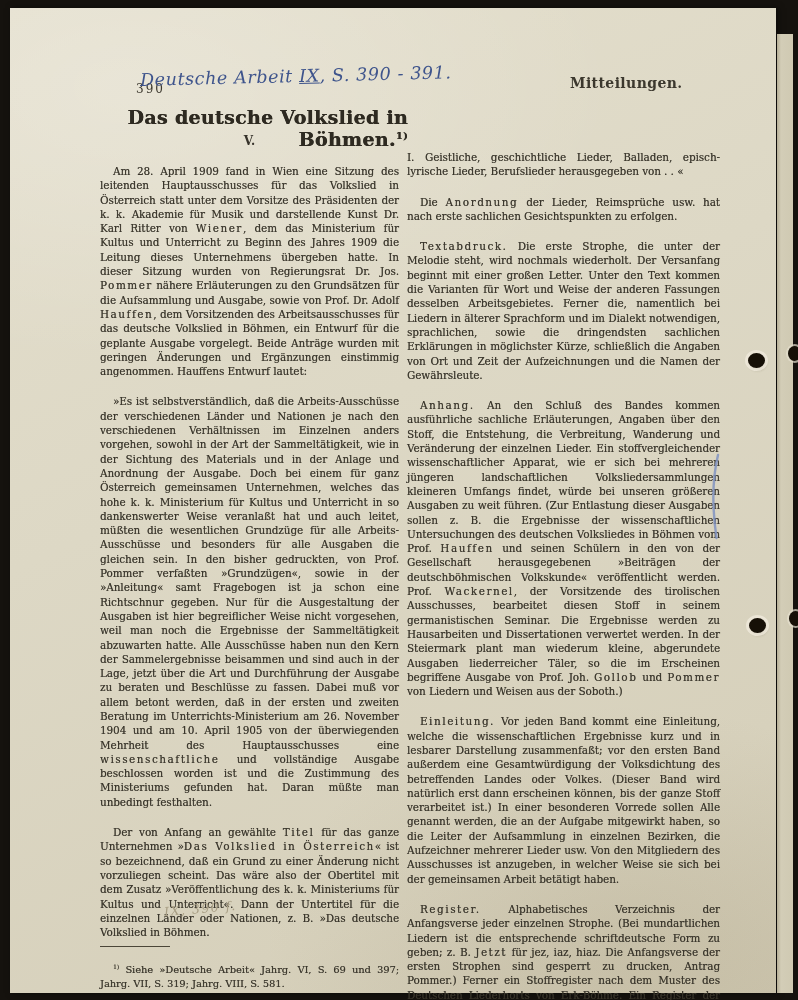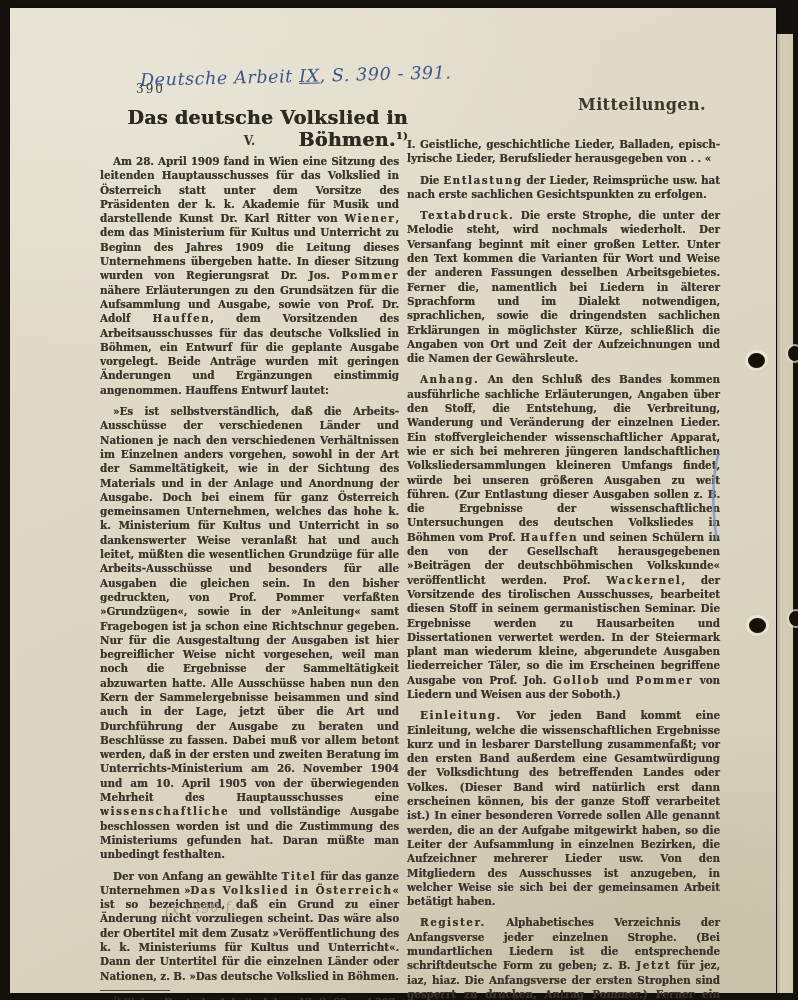--- a/index.html
+++ b/index.html
@@ -19,22 +19,22 @@
   }
   .sliver {
     position:absolute; left:777px; top:34px; width:16px; height:959px;
     background: linear-gradient(90deg, #b5ae96 0%, #d3cdb7 25%, #cfc9b2 100%);
   }
   .pageno {
     position:absolute; left:96px; top:74px;
     font-size:12px; letter-spacing:2px; color:#3c382e;margin-left:30px;
   }
   .running {
-    position:absolute; left:560px; top:87px; width:144px; text-align:center;
-    font-size:16px; font-weight:bold; color:#3c382e; letter-spacing:0.4px;
+    position:absolute; left:560px; top:67px; width:144px; text-align:left;
+    font-size:14px; font-weight:bold; color:#3c382e; letter-spacing:0.4px;
   }
   .handwriting {
     position:absolute; left:130px; top:58px; width:320px;
     font-size:17.5px; font-style:italic; color:#3e548c;
     transform:rotate(-1.4deg); letter-spacing:0.6px; white-space:nowrap;
   }
   .handwriting .ul { text-decoration:underline; }
   .title {
     position:absolute; left:88px; top:98px; width:310px; text-align:right;
     font-size:19px; font-weight:bold; color:#2e2a21; letter-spacing:0.3px;
@@ -46,22 +46,22 @@
     display:flex; gap:8px;
   }
   .col { color:#39352b; }
   .col-left  { width:299px; }
   .col-right { width:313px; }
   .sechead {
     text-align:center; font-weight:bold; font-size:12px;
     margin:0 0 6px 0; color:#36322a;
   }
   .col p {
-    margin:3px 0 7px 0; font-size:10.3px; line-height:14.3px;
-    text-align:justify; text-shadow:0.25px 0 0 rgba(57,53,43,0.65);font-weight:bold;
+    margin:16px 0 7px 0; font-size:10.3px; line-height:14.3px;
+    text-align:justify; text-shadow:0.25px 0 0 rgba(57,53,43,0.65);
   }
   .col p.ind { text-indent:13px; }
   .sp { letter-spacing:1.6px; }
   sup { font-size:0.62em; line-height:0; }
   .fnrule {
     width:70px; border-top:1px solid #4b4638; margin:6px 0 4px 0; height:0;
   }
   .footnote {
     font-size:9.8px !important; line-height:13.4px !important; text-indent:13px;
   }
@@ -101,21 +101,21 @@
       <div class="sechead">V.</div>
       <p class="ind"><span>Am 28. April 1909 fand in Wien eine Sitzung des leitenden Hauptausschusses für das Volkslied in Österreich statt unter dem Vorsitze des Präsidenten der k. k. Akademie für Musik und darstellende Kunst Dr. Karl Ritter von </span><span class="sp">Wiener</span><span>, dem das Ministerium für Kultus und Unterricht zu Beginn des Jahres 1909 die Leitung dieses Unternehmens übergeben hatte. In dieser Sitzung wurden von Regierungsrat Dr. Jos. </span><span class="sp">Pommer</span><span> nähere Erläuterungen zu den Grundsätzen für die Aufsammlung und Ausgabe, sowie von Prof. Dr. Adolf </span><span class="sp">Hauffen</span><span>, dem Vorsitzenden des Arbeitsausschusses für das deutsche Volkslied in Böhmen, ein Entwurf für die geplante Ausgabe vorgelegt. Beide Anträge wurden mit geringen Änderungen und Ergänzungen einstimmig angenommen. Hauffens Entwurf lautet:</span></p>
       <p class="ind"><span>»Es ist selbstverständlich, daß die Arbeits-Ausschüsse der verschiedenen Länder und Nationen je nach den verschiedenen Verhältnissen im Einzelnen anders vorgehen, sowohl in der Art der Sammeltätigkeit, wie in der Sichtung des Materials und in der Anlage und Anordnung der Ausgabe. Doch bei einem für ganz Österreich gemeinsamen Unternehmen, welches das hohe k. k. Ministerium für Kultus und Unterricht in so dankenswerter Weise veranlaßt hat und auch leitet, müßten die wesentlichen Grundzüge für alle Arbeits-Ausschüsse und besonders für alle Ausgaben die gleichen sein. In den bisher gedruckten, von Prof. Pommer verfaßten »Grundzügen«, sowie in der »Anleitung« samt Fragebogen ist ja schon eine Richtschnur gegeben. Nur für die Ausgestaltung der Ausgaben ist hier begreiflicher Weise nicht vorgesehen, weil man noch die Ergebnisse der Sammeltätigkeit abzuwarten hatte. Alle Ausschüsse haben nun den Kern der Sammelergebnisse beisammen und sind auch in der Lage, jetzt über die Art und Durchführung der Ausgabe zu beraten und Beschlüsse zu fassen. Dabei muß vor allem betont werden, daß in der ersten und zweiten Beratung im Unterrichts-Ministerium am 26. November 1904 und am 10. April 1905 von der überwiegenden Mehrheit des Hauptausschusses eine </span><span class="sp">wissenschaftliche</span><span> und vollständige Ausgabe beschlossen worden ist und die Zustimmung des Ministeriums gefunden hat. Daran müßte man unbedingt festhalten.</span></p>
       <p class="ind"><span>Der von Anfang an gewählte </span><span class="sp">Titel</span><span> für das ganze Unternehmen »</span><span class="sp">Das Volkslied in Österreich</span><span>« ist so bezeichnend, daß ein Grund zu einer Änderung nicht vorzuliegen scheint. Das wäre also der Obertitel mit dem Zusatz »Veröffentlichung des k. k. Ministeriums für Kultus und Unterricht«. Dann der Untertitel für die einzelnen Länder oder Nationen, z. B. »Das deutsche Volkslied in Böhmen.</span></p>
       <div class="fnrule"></div>
       <p class="footnote"><sup>1)</sup><span> Siehe »Deutsche Arbeit« Jahrg. VI, S. 69 und 397; Jahrg. VII, S. 319; Jahrg. VIII, S. 581.</span></p>
     </div>
 
     <div class="col col-right">
       <p><span>I. Geistliche, geschichtliche Lieder, Balladen, episch-lyrische Lieder, Berufslieder herausgegeben von . . «</span></p>
-      <p class="ind"><span>Die </span><span class="sp">Entlastung</span><span> der Lieder, Reimsprüche usw. hat nach erste sachlichen Gesichtspunkten zu erfolgen.</span></p>
+      <p class="ind"><span>Die </span><span class="sp">Anordnung</span><span> der Lieder, Reimsprüche usw. hat nach erste sachlichen Gesichtspunkten zu erfolgen.</span></p>
       <p class="ind"><span class="sp">Textabdruck.</span><span> Die erste Strophe, die unter der Melodie steht, wird nochmals wiederholt. Der Versanfang beginnt mit einer großen Letter. Unter den Text kommen die Varianten für Wort und Weise der anderen Fassungen desselben Arbeitsgebietes. Ferner die, namentlich bei Liedern in älterer Sprachform und im Dialekt notwendigen, sprachlichen, sowie die dringendsten sachlichen Erklärungen in möglichster Kürze, schließlich die Angaben von Ort und Zeit der Aufzeichnungen und die Namen der Gewährsleute.</span></p>
       <p class="ind"><span class="sp">Anhang.</span><span> An den Schluß des Bandes kommen ausführliche sachliche Erläuterungen, Angaben über den Stoff, die Entstehung, die Verbreitung, Wanderung und Veränderung der einzelnen Lieder. Ein stoffvergleichender wissenschaftlicher Apparat, wie er sich bei mehreren jüngeren landschaftlichen Volksliedersammlungen kleineren Umfangs findet, würde bei unseren größeren Ausgaben zu weit führen. (Zur Entlastung dieser Ausgaben sollen z. B. die Ergebnisse der wissenschaftlichen Untersuchungen des deutschen Volksliedes in Böhmen vom Prof. </span><span class="sp">Hauffen</span><span> und seinen Schülern in den von der Gesellschaft herausgegebenen »Beiträgen der deutschböhmischen Volkskunde« veröffentlicht werden. Prof. </span><span class="sp">Wackernel</span><span>, der Vorsitzende des tirolischen Ausschusses, bearbeitet diesen Stoff in seinem germanistischen Seminar. Die Ergebnisse werden zu Hausarbeiten und Dissertationen verwertet werden. In der Steiermark plant man wiederum kleine, abgerundete Ausgaben liederreicher Täler, so die im Erscheinen begriffene Ausgabe von Prof. Joh. </span><span class="sp">Gollob</span><span> und </span><span class="sp">Pommer</span><span> von Liedern und Weisen aus der Soboth.)</span></p>
       <p class="ind"><span class="sp">Einleitung.</span><span> Vor jeden Band kommt eine Einleitung, welche die wissenschaftlichen Ergebnisse kurz und in lesbarer Darstellung zusammenfaßt; vor den ersten Band außerdem eine Gesamtwürdigung der Volksdichtung des betreffenden Landes oder Volkes. (Dieser Band wird natürlich erst dann erscheinen können, bis der ganze Stoff verarbeitet ist.) In einer besonderen Vorrede sollen Alle genannt werden, die an der Aufgabe mitgewirkt haben, so die Leiter der Aufsammlung in einzelnen Bezirken, die Aufzeichner mehrerer Lieder usw. Von den Mitgliedern des Ausschusses ist anzugeben, in welcher Weise sie sich bei der gemeinsamen Arbeit betätigt haben.</span></p>
       <p class="ind"><span class="sp">Register.</span><span> Alphabetisches Verzeichnis der Anfangsverse jeder einzelnen Strophe. (Bei mundartlichen Liedern ist die entsprechende schriftdeutsche Form zu geben; z. B. </span><span class="sp">Jetzt</span><span> für jez, iaz, hiaz. Die Anfangsverse der ersten Strophen sind gesperrt zu drucken, Antrag Pommer.) Ferner ein Stoffregister nach dem Muster des Deutschen Liederhorts von Erk-Böhme. Ein Register der Singweisen (und ein mundartliches Glossar. Antrag Prof. Dr. Rudolf </span><span class="sp">Much</span><span>).«</span></p>
     </div>
 
   </div>
 
   <div class="pencil">IX, 390 f.</div>
 

